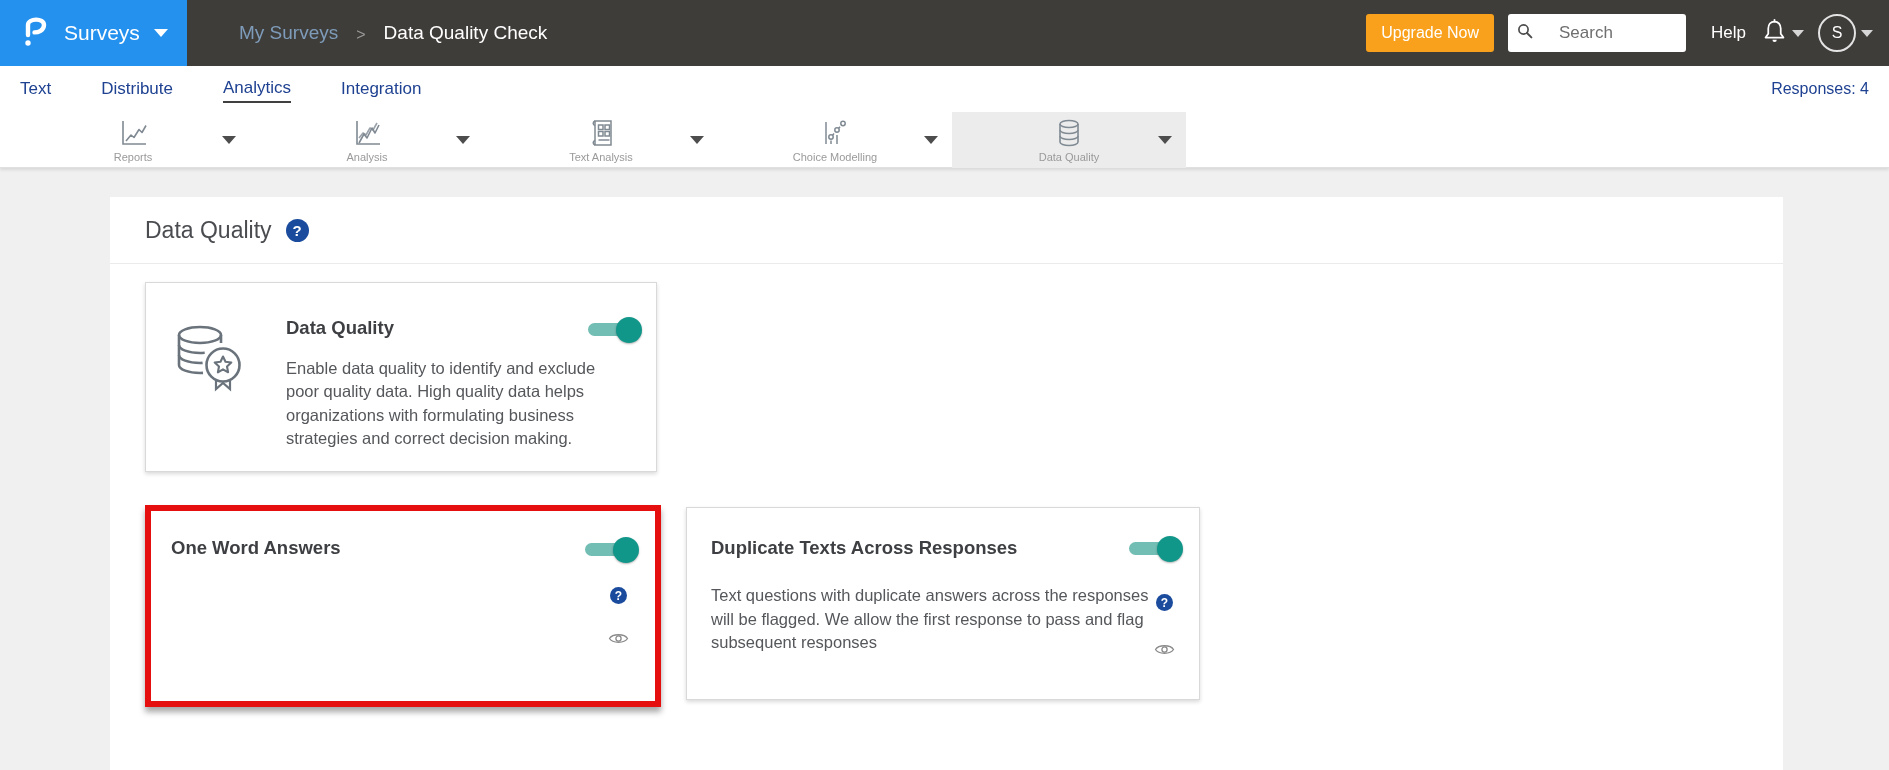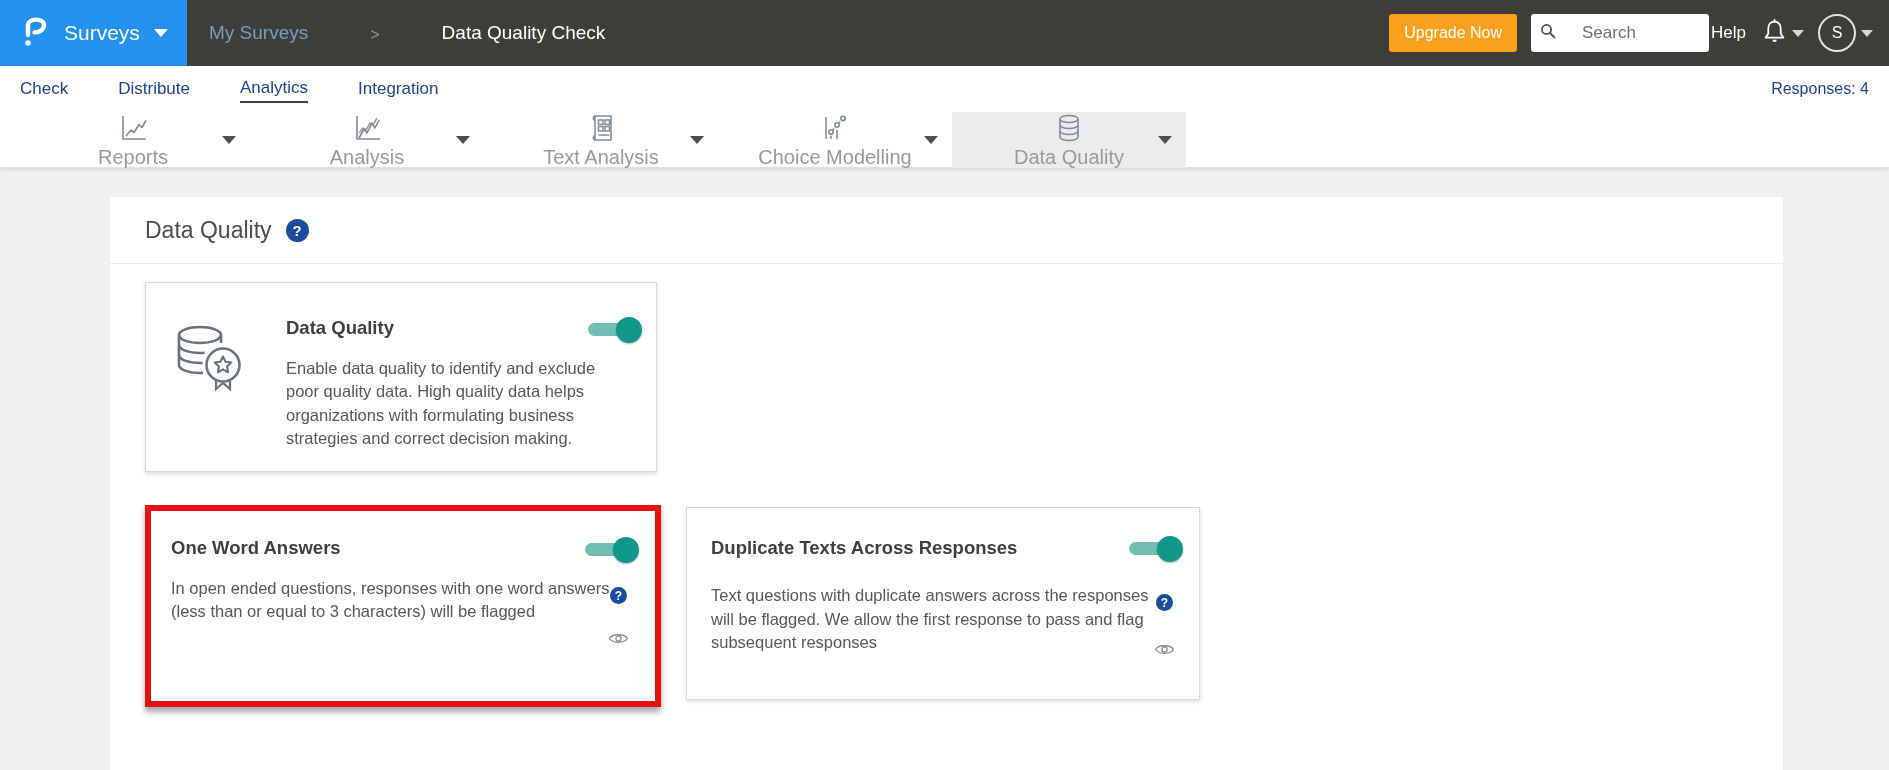--- a/index.html
+++ b/index.html
@@ -8,34 +8,34 @@
 
   
   .header { position:absolute; top:0; left:0; width:1889px; height:66px;
     background:#3f3d3a; display:flex; align-items:center; z-index:30; }
   .brand { width:187px; height:66px; background:#2491ef; display:flex;
     align-items:center; padding-left:22px; flex:0 0 auto; cursor:pointer; }
   .brand-label { color:#fff; font-size:21px; margin-left:16px; }
   .tri { width:0; height:0; display:inline-block; }
   .tri-white { border-left:7px solid transparent; border-right:7px solid transparent;
     border-top:8px solid #fff; margin-left:14px; }
-  .breadcrumb { display:flex; align-items:flex-end; margin-left:22px; font-size:19px;gap:44px; }
+  .breadcrumb { display:flex; align-items:flex-end; margin-left:52px; font-size:19px; }
   .bc-parent { color:#7e9cba; cursor:pointer; }
   .bc-sep { color:#9a9a9a; font-size:16px; margin:0 18px; }
   .bc-current { color:#fff; }
   .header-right { margin-left:auto; display:flex; align-items:center; margin-right:16px; }
   .upgrade-btn { background:#f9a11c; color:#fff; font-weight:400; font-size:16px;
     border:none; border-radius:3px; padding:10px 15px; cursor:pointer;
     font-family:"Liberation Sans", sans-serif; }
   .search-box { width:178px; height:38px; background:#fff; border-radius:3px;
     display:flex; align-items:center; padding:0 9px; margin-left:14px;gap:20px; }
   .search-box input { border:none; outline:none; width:100%; font-size:17px;
     color:#333; margin-left:6px; font-family:"Liberation Sans", sans-serif; }
   .search-box input::placeholder { color:#6f6f6f; }
-  .help-link { color:#fff; font-size:17px; margin-left:2px; cursor:pointer; }
+  .help-link { color:#fff; font-size:17px; margin-left:25px; cursor:pointer; }
   .bell-wrap { display:flex; align-items:center; margin-left:16px; cursor:pointer; }
   .tri-sm { border-left:6px solid transparent; border-right:6px solid transparent;
     border-top:7px solid #d6d6d6; margin-left:5px; }
   .avatar-wrap { display:flex; align-items:center; margin-left:14px; cursor:pointer; }
   .avatar { width:38px; height:38px; border:2px solid #e3e3e3; border-radius:50%;
     color:#fff; font-size:16px; display:flex; align-items:center; justify-content:center; }
 
   
   .nav-row { position:absolute; top:66px; left:0; width:1889px; height:46px;
     background:#fff; display:flex; align-items:center; padding:0 20px; z-index:20; }
@@ -46,21 +46,21 @@
 
   
   .tabs-row { position:absolute; top:112px; left:0; width:1889px; height:56px;
     background:#fff; border-bottom:1px solid #e0e0e0;
     box-shadow:0 2px 3px rgba(0,0,0,0.10); z-index:10; }
   .tabs-inner { display:flex; margin-left:16px; width:1170px; height:56px; }
   .tab { position:relative; width:234px; height:56px; display:flex;
     flex-direction:column; align-items:center; justify-content:center;
     cursor:pointer; }
   .tab.active { background:#ececec; }
-  .tab-label { font-size:20px; color:#9a9a9a; margin-top:2px; }
+  .tab-label { font-size:11px; color:#9a9a9a; margin-top:2px; }
   .tab-caret { position:absolute; right:14px; top:50%; transform:translateY(-50%);
     border-left:7px solid transparent; border-right:7px solid transparent;
     border-top:8px solid #4d4d4d; cursor:pointer; }
   .tab-icon svg { display:block; }
 
   
   .panel { position:absolute; left:110px; top:197px; width:1673px; height:573px;
     background:#fff; }
   .panel-title-row { position:absolute; left:35px; top:20px; display:flex;
     align-items:center; }
@@ -149,21 +149,21 @@
       <span class="tri tri-sm"></span>
     </div>
     <div class="avatar-wrap">
       <span class="avatar">S</span>
       <span class="tri tri-sm"></span>
     </div>
   </div>
 </div>
 
 <div class="nav-row">
-  <span class="nav-item">Check</span>
+  <span class="nav-item">Text</span>
   <span class="nav-item">Distribute</span>
   <span class="nav-item active">Analytics</span>
   <span class="nav-item">Integration</span>
   <span class="responses">Responses: 4</span>
 </div>
 
 <div class="tabs-row">
   <div class="tabs-inner">
 
     <div class="tab">
@@ -270,21 +270,20 @@
   </div>
 
   <div class="card card-owa">
     <div class="owa-head">
       <span class="card-title">One Word Answers</span>
       <span class="toggle">
         <span class="toggle-track"></span>
         <span class="toggle-knob"></span>
       </span>
     </div>
-    <div class="card-desc">In open ended questions, responses with one word answers (less than or equal to 3 characters) will be flagged</div>
     <span class="help-badge">?</span>
     <span class="eye-icon">
       <svg width="21" height="13" viewBox="0 0 21 13">
         <path d="M1.5 6.5 C4.5 1.5 16.5 1.5 19.5 6.5 C16.5 11.5 4.5 11.5 1.5 6.5 Z" fill="none" stroke="#8a8a8a" stroke-width="1.3"></path>
         <circle cx="10.5" cy="6.5" r="2.6" fill="none" stroke="#8a8a8a" stroke-width="1.3"></circle>
       </svg>
     </span>
   </div>
 
   <div class="card card-dup">

